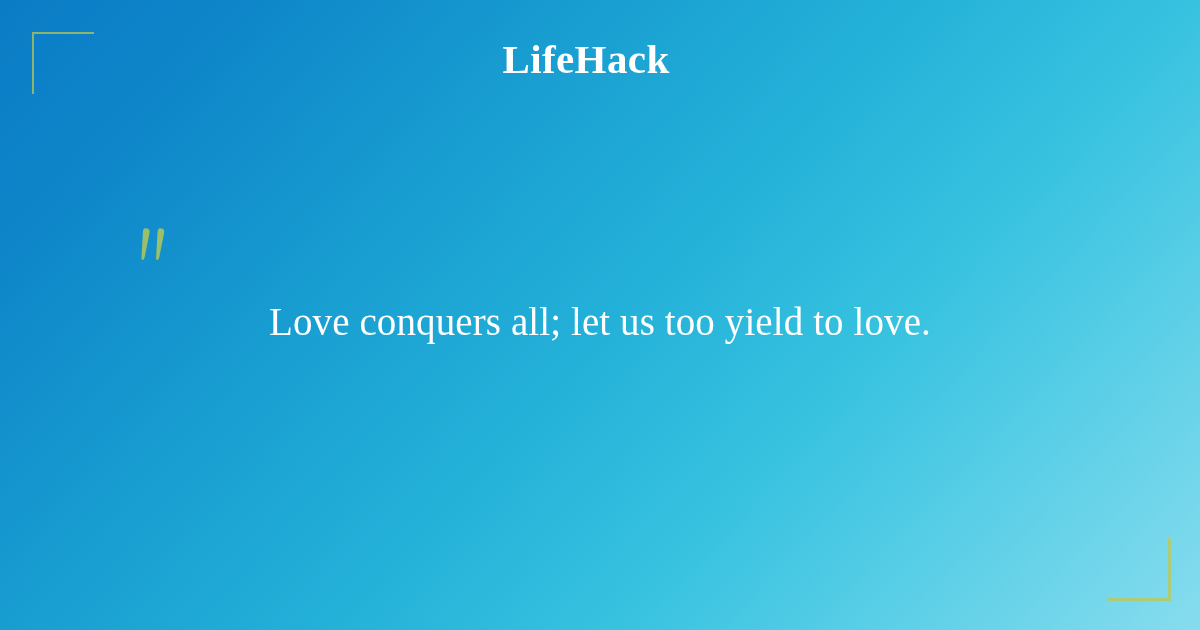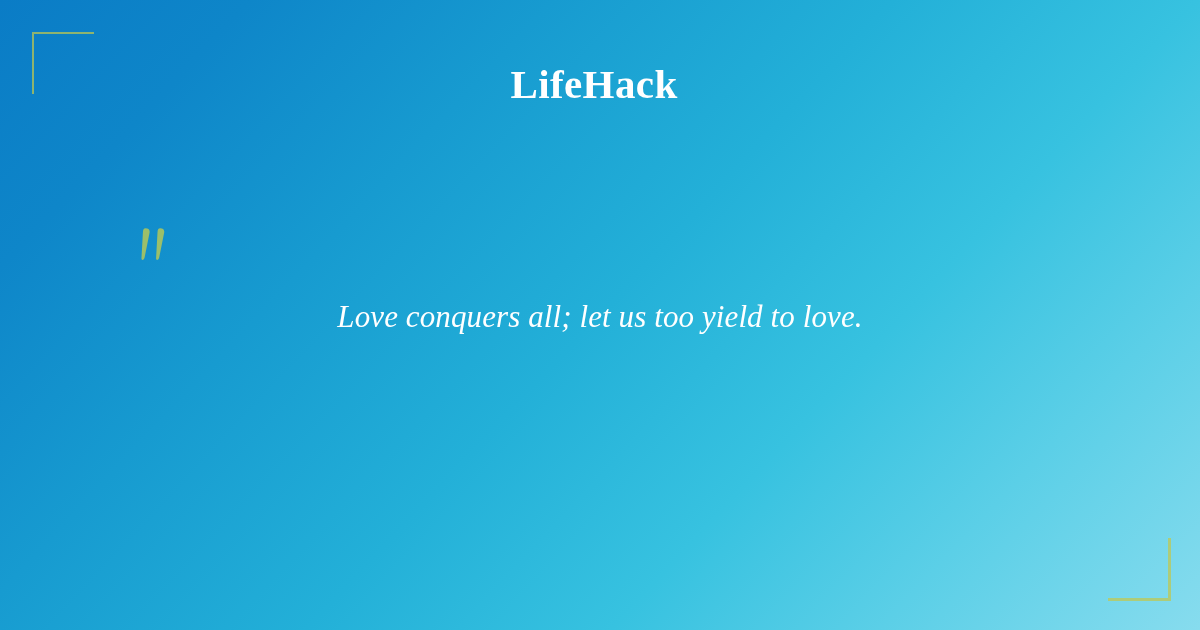--- a/index.html
+++ b/index.html
@@ -45,24 +45,23 @@
     left: 1108px;
     top: 538px;
     border-right: 3px solid rgba(176, 203, 116, 0.95);
     border-bottom: 3px solid rgba(176, 203, 116, 0.95);
   }
 
   
   .brand-row {
     position: absolute;
     top: 37px;
-    left: 8px;
+    left: 0;
     width: 1172px;
     text-align: center;
-    margin-top: 25px;
   }
   .brand {
     display: inline-block;
     color: #ffffff;
     font-family: "Liberation Serif", serif;
     font-size: 41px;
     font-weight: 700;
     letter-spacing: 0.4px;
     line-height: 1.08;
   }
@@ -88,22 +87,21 @@
     left: 0;
     width: 1200px;
     text-align: center;
     padding: 0 90px;
     box-sizing: border-box;
   }
   .quote-text {
     display: inline-block;
     color: #ffffff;
     font-family: "Liberation Serif", serif;
-    font-style: italic;
-    font-size: 31px;
+    font-size: 39px;
     font-weight: 400;
     line-height: 1.28;
     letter-spacing: 0.1px;
   }
 </style>
 </head>
 <body>
 
 <div class="card">
 

